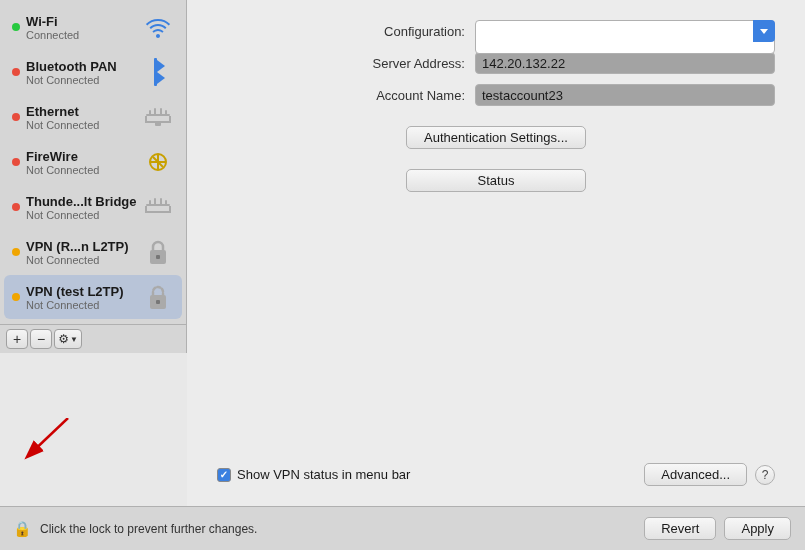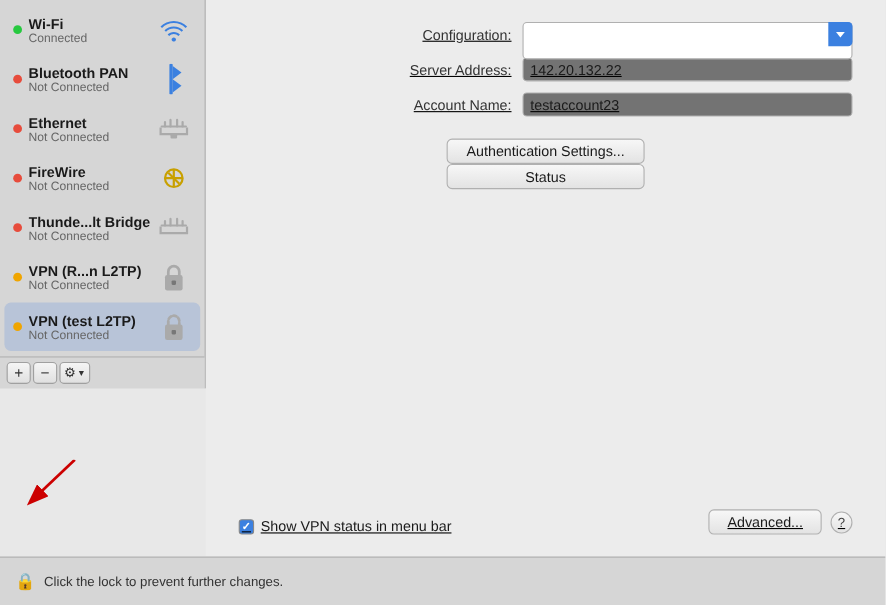--- a/index.html
+++ b/index.html
@@ -144,21 +144,20 @@
 
     .status-bar .status-value {
       font-weight: 700;
     }
 
     .form-section {
       display: flex;
       flex-direction: column;
       gap: 10px;
       margin-bottom: 20px;
-      text-decoration: underline;
     }
 
     .form-row {
       display: flex;
       align-items: center;
       justify-content: flex-end;
     }
 
     .form-label {
       text-align: right;
@@ -168,21 +167,21 @@
       min-width: 130px;
     }
 
     .form-input {
       width: 300px;
       height: 22px;
       border: 1px solid #b0b0b0;
       border-radius: 4px;
       padding: 0 6px;
       font-size: 13px;
-      background: #737373;
+      background: #a3a3a3;
       color: #1a1a1a;
       outline: none;
     }
 
     .form-select-wrapper {
       width: 300px;
       height: 22px;
       position: relative;
       display: flex;
     }
@@ -219,44 +218,43 @@
       border-left: 4px solid transparent;
       border-right: 4px solid transparent;
       border-top: 5px solid white;
     }
 
     
     .action-buttons {
       display: flex;
       flex-direction: column;
       align-items: center;
-      gap: 0;
+      gap: 20px;
       margin-bottom: 30px;
     }
 
     .mac-button {
       padding: 3px 16px;
       border: 1px solid #b0b0b0;
       border-radius: 5px;
       background: linear-gradient(to bottom, #f7f7f7, #e3e3e3);
       font-size: 13px;
       cursor: pointer;
       color: #1a1a1a;
       min-width: 180px;
       text-align: center;
     }
 
     
     .bottom-options {
       display: flex;
-      align-items: flex-end;
+      align-items: center;
       justify-content: space-between;
       margin-top: auto;
       padding-top: 10px;
-      text-decoration: underline;
     }
 
     .checkbox-label {
       display: flex;
       align-items: center;
       gap: 6px;
       cursor: pointer;
       font-size: 13px;
       color: #1a1a1a;
     }
@@ -542,13 +540,17 @@
         <button class="help-btn">?</button>
       </div>
     </div>
 
   </div>
 </div>
 
 <div class="bottom-bar">
   <div class="lock-icon">🔒</div>
   <span class="bottom-bar-text">Click the lock to prevent further changes.</span>
+  <div class="bottom-actions">
+    <button class="bottom-btn">Revert</button>
+    <button class="bottom-btn">Apply</button>
+  </div>
 </div>
 
 </body></html>

